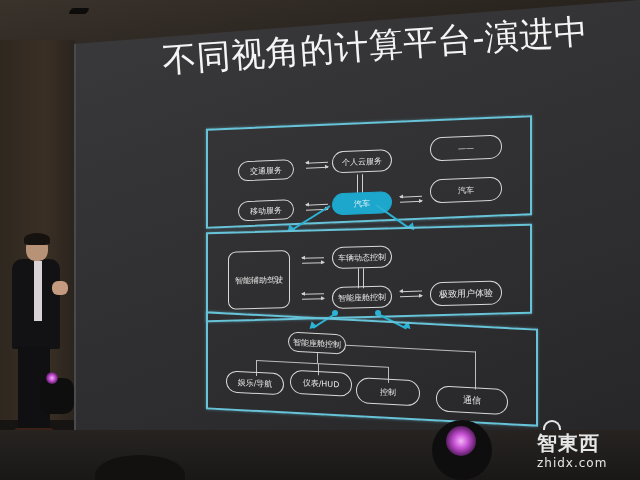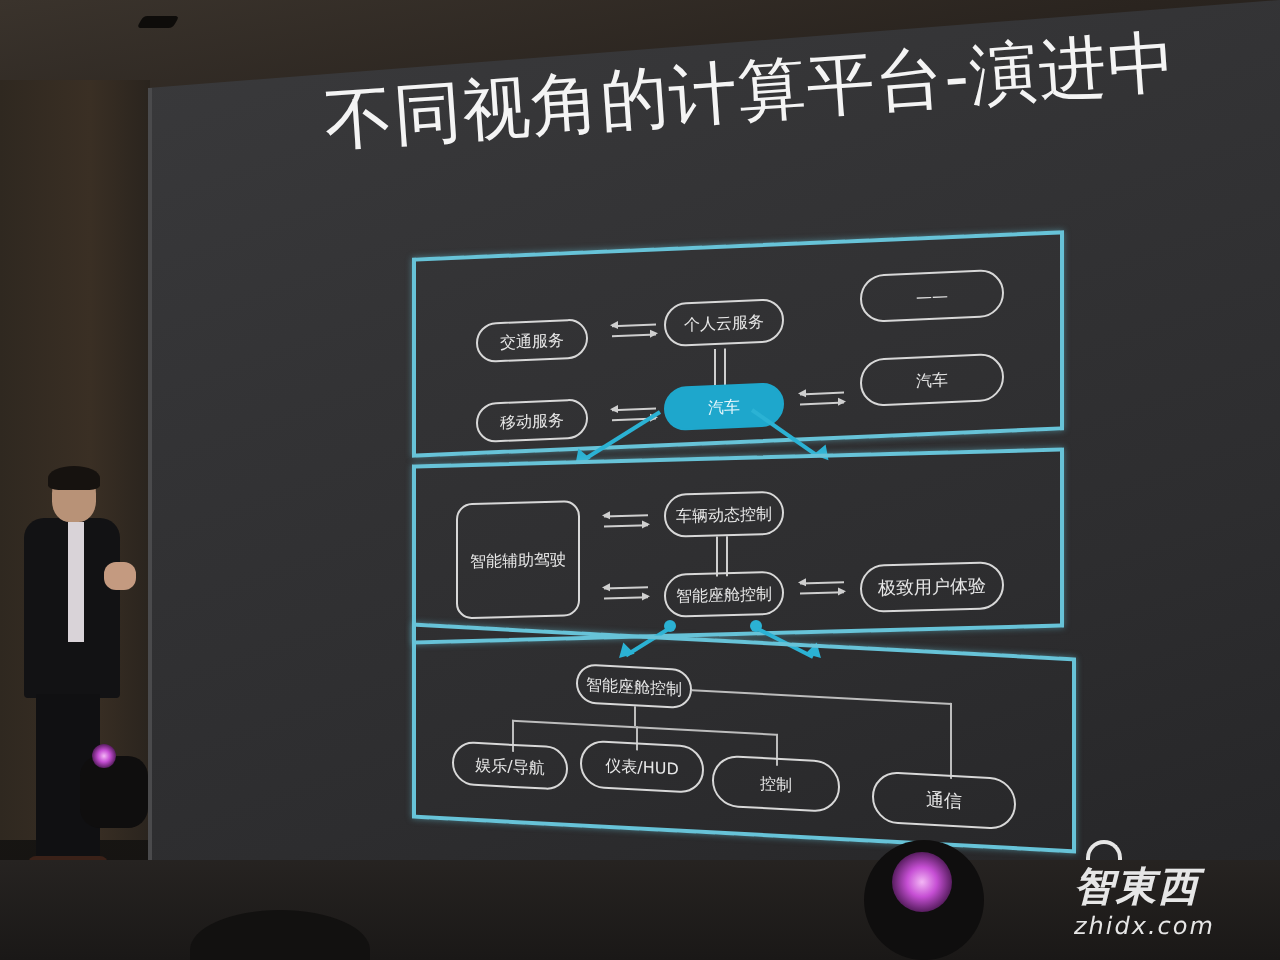--- a/index.html
+++ b/index.html
@@ -57,21 +57,21 @@
     .speaker .shirt { position: absolute; left: 24px; top: 26px; width: 8px; height: 60px; background: #d9d3d8; }
     .speaker .hands { position: absolute; left: 42px; top: 46px; width: 16px; height: 14px; border-radius: 6px; background: #c49a80; }
     .speaker .legs { position: absolute; left: 8px; top: 112px; width: 32px; height: 85px; background: #101012; }
     .speaker .shoes { position: absolute; left: 4px; top: 193px; width: 40px; height: 8px; background: #3a2118; border-radius: 4px; }
 
     .stage { position: absolute; left: 0; top: 430px; width: 640px; height: 50px; background: linear-gradient(180deg, #262321 0%, #1a1817 100%); }
     .stage-light { position: absolute; border-radius: 50%; background: radial-gradient(circle, #f3b6f5 0%, #c64fd4 35%, #5a1e62 70%, #1a1418 100%); }
     .light-body { position: absolute; background: #0f0e0e; border-radius: 10px; }
     .audience { position: absolute; left: 95px; top: 455px; width: 90px; height: 40px; border-radius: 50% 50% 0 0; background: #121110; }
 
-    .watermark { position: absolute; left: 537px; top: 420px; width: 95px; height: 56px; font-style: italic; }
+    .watermark { position: absolute; left: 537px; top: 420px; width: 95px; height: 56px; }
     .wm-logo { position: absolute; left: 0; top: 10px; font-size: 20px; color: #e6e6e6; letter-spacing: 1px; font-weight: bold; white-space: nowrap; }
     .wm-url { position: absolute; left: 0; top: 36px; font-size: 12px; color: #e6e6e6; letter-spacing: 1px; white-space: nowrap; }
     .wm-wifi { position: absolute; left: 6px; top: 0; width: 18px; height: 10px; border: 2px solid #e6e6e6; border-bottom: none; border-radius: 12px 12px 0 0; }
   </style>
 </head>
 <body>
 
 <div class="scene">
   <div class="ceiling">
     <div class="ceiling-light"></div>

